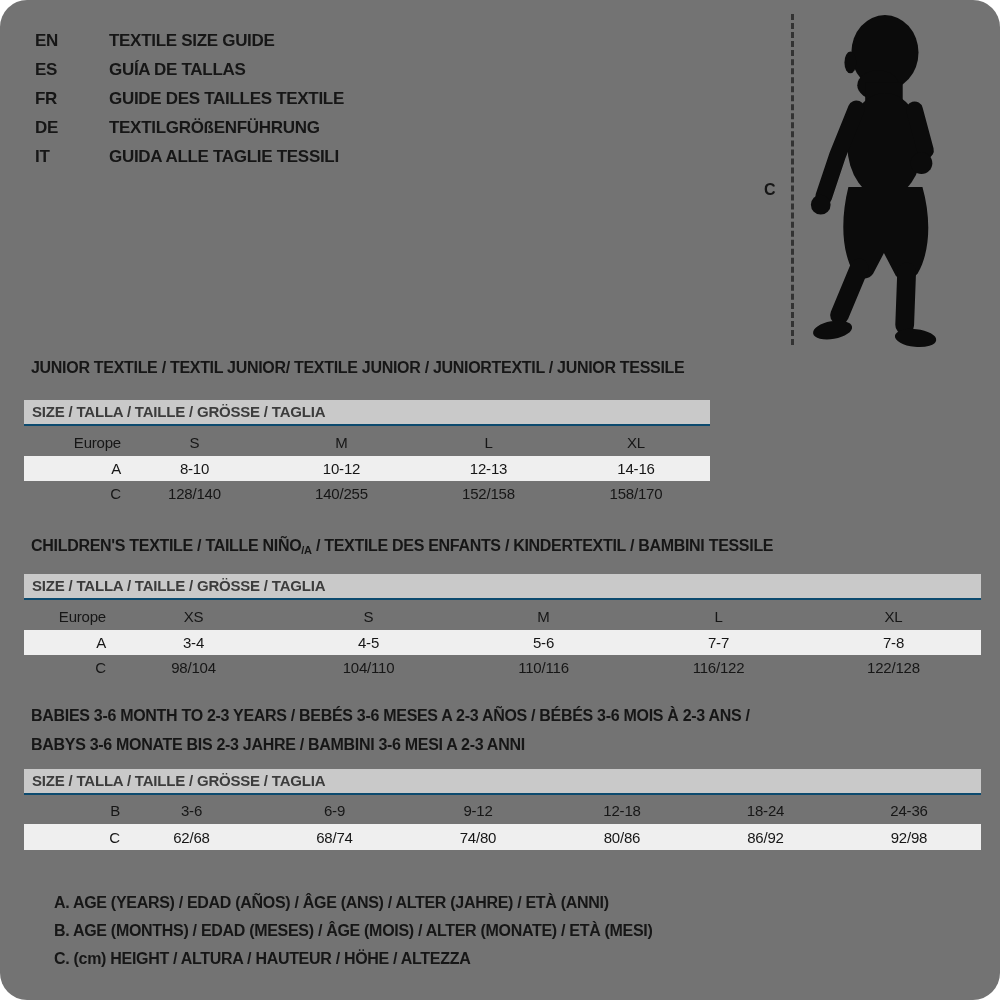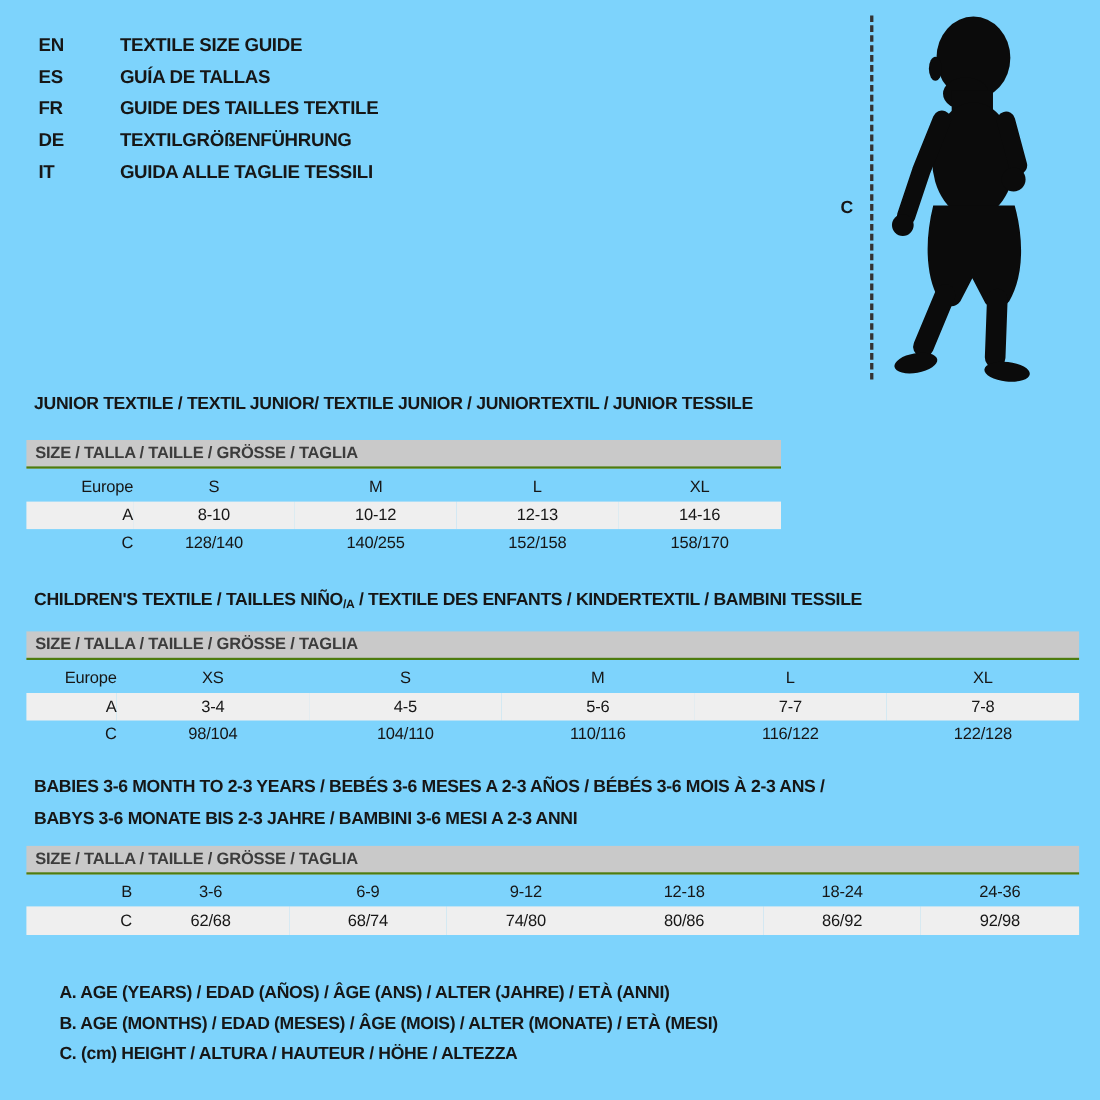--- a/index.html
+++ b/index.html
@@ -1,24 +1,25 @@
 <!DOCTYPE html>
 <html><head>
 <meta charset="utf-8">
 <style>
   * { margin: 0; padding: 0; box-sizing: border-box; }
   html, body { background: #fff; }
   .page {
     position: relative;
     width: 1000px;
     height: 1000px;
-    background: #7dd3fc;
+    background: #737373;
     font-family: "Liberation Sans", "DejaVu Sans", sans-serif;
     color: #161616;
     overflow: hidden;
+    border-radius: 27px;
   }
 
   
   .lang-list { position: absolute; left: 35px; top: 26px; }
   .lang-row { display: flex; height: 29px; align-items: center; }
   .lang-code { width: 62px; font-size: 17px; font-weight: bold; letter-spacing: -0.3px; }
   .lang-title { font-size: 17px; font-weight: bold; letter-spacing: -0.3px; white-space: nowrap; margin-left: 12px; }
 
   
   .measure-line {
@@ -35,21 +36,21 @@
   .section-title {
     position: absolute; left: 31px;
     font-size: 16px; font-weight: bold; letter-spacing: -0.3px; white-space: nowrap;
   }
   .section-title .subscript { font-size: 11px; vertical-align: -3px; font-weight: bold; }
   .title-line { height: 29px; line-height: 29px; }
 
   .size-bar {
     position: absolute; left: 24px; height: 26px;
     background: #c9c9c9;
-    border-bottom: 2px solid #4d7c0f;
+    border-bottom: 2px solid #0c4a6e;
     font-size: 15px; font-weight: bold; color: #3c3c3c;
     line-height: 24px; padding-left: 8px; letter-spacing: -0.2px;
   }
 
   table.size-table { position: absolute; left: 24px; border-collapse: collapse; table-layout: fixed; }
   table.size-table td, table.size-table th {
     font-size: 15px; font-weight: normal; letter-spacing: -0.2px;
     text-align: center; vertical-align: middle; padding: 0;
   }
   table.size-table .row-label, table.size-table .corner {
@@ -140,21 +141,21 @@
     <tr class="t-row">
       <td class="row-label">C</td>
       <td>128/140</td>
       <td>140/255</td>
       <td>152/158</td>
       <td>158/170</td>
     </tr>
   </tbody>
     </table>
 
-  <div class="section-title" style="top:537px;"><span>CHILDREN'S TEXTILE / TAILLES NIÑO</span><span class="subscript">/A</span><span> / TEXTILE DES ENFANTS / KINDERTEXTIL / BAMBINI TESSILE</span></div>
+  <div class="section-title" style="top:537px;"><span>CHILDREN'S TEXTILE / TAILLE NIÑO</span><span class="subscript">/A</span><span> / TEXTILE DES ENFANTS / KINDERTEXTIL / BAMBINI TESSILE</span></div>
   <div class="size-bar" style="top:574px; width:957px;">SIZE / TALLA / TAILLE / GRÖSSE / TAGLIA</div>
   <table class="size-table" style="top:602px; width:957px;">
     <colgroup>
       <col style="width:82px;">
         <col style="width:175px;">
         <col style="width:175px;">
         <col style="width:175px;">
         <col style="width:175px;">
         <col style="width:175px;">
     </colgroup>

